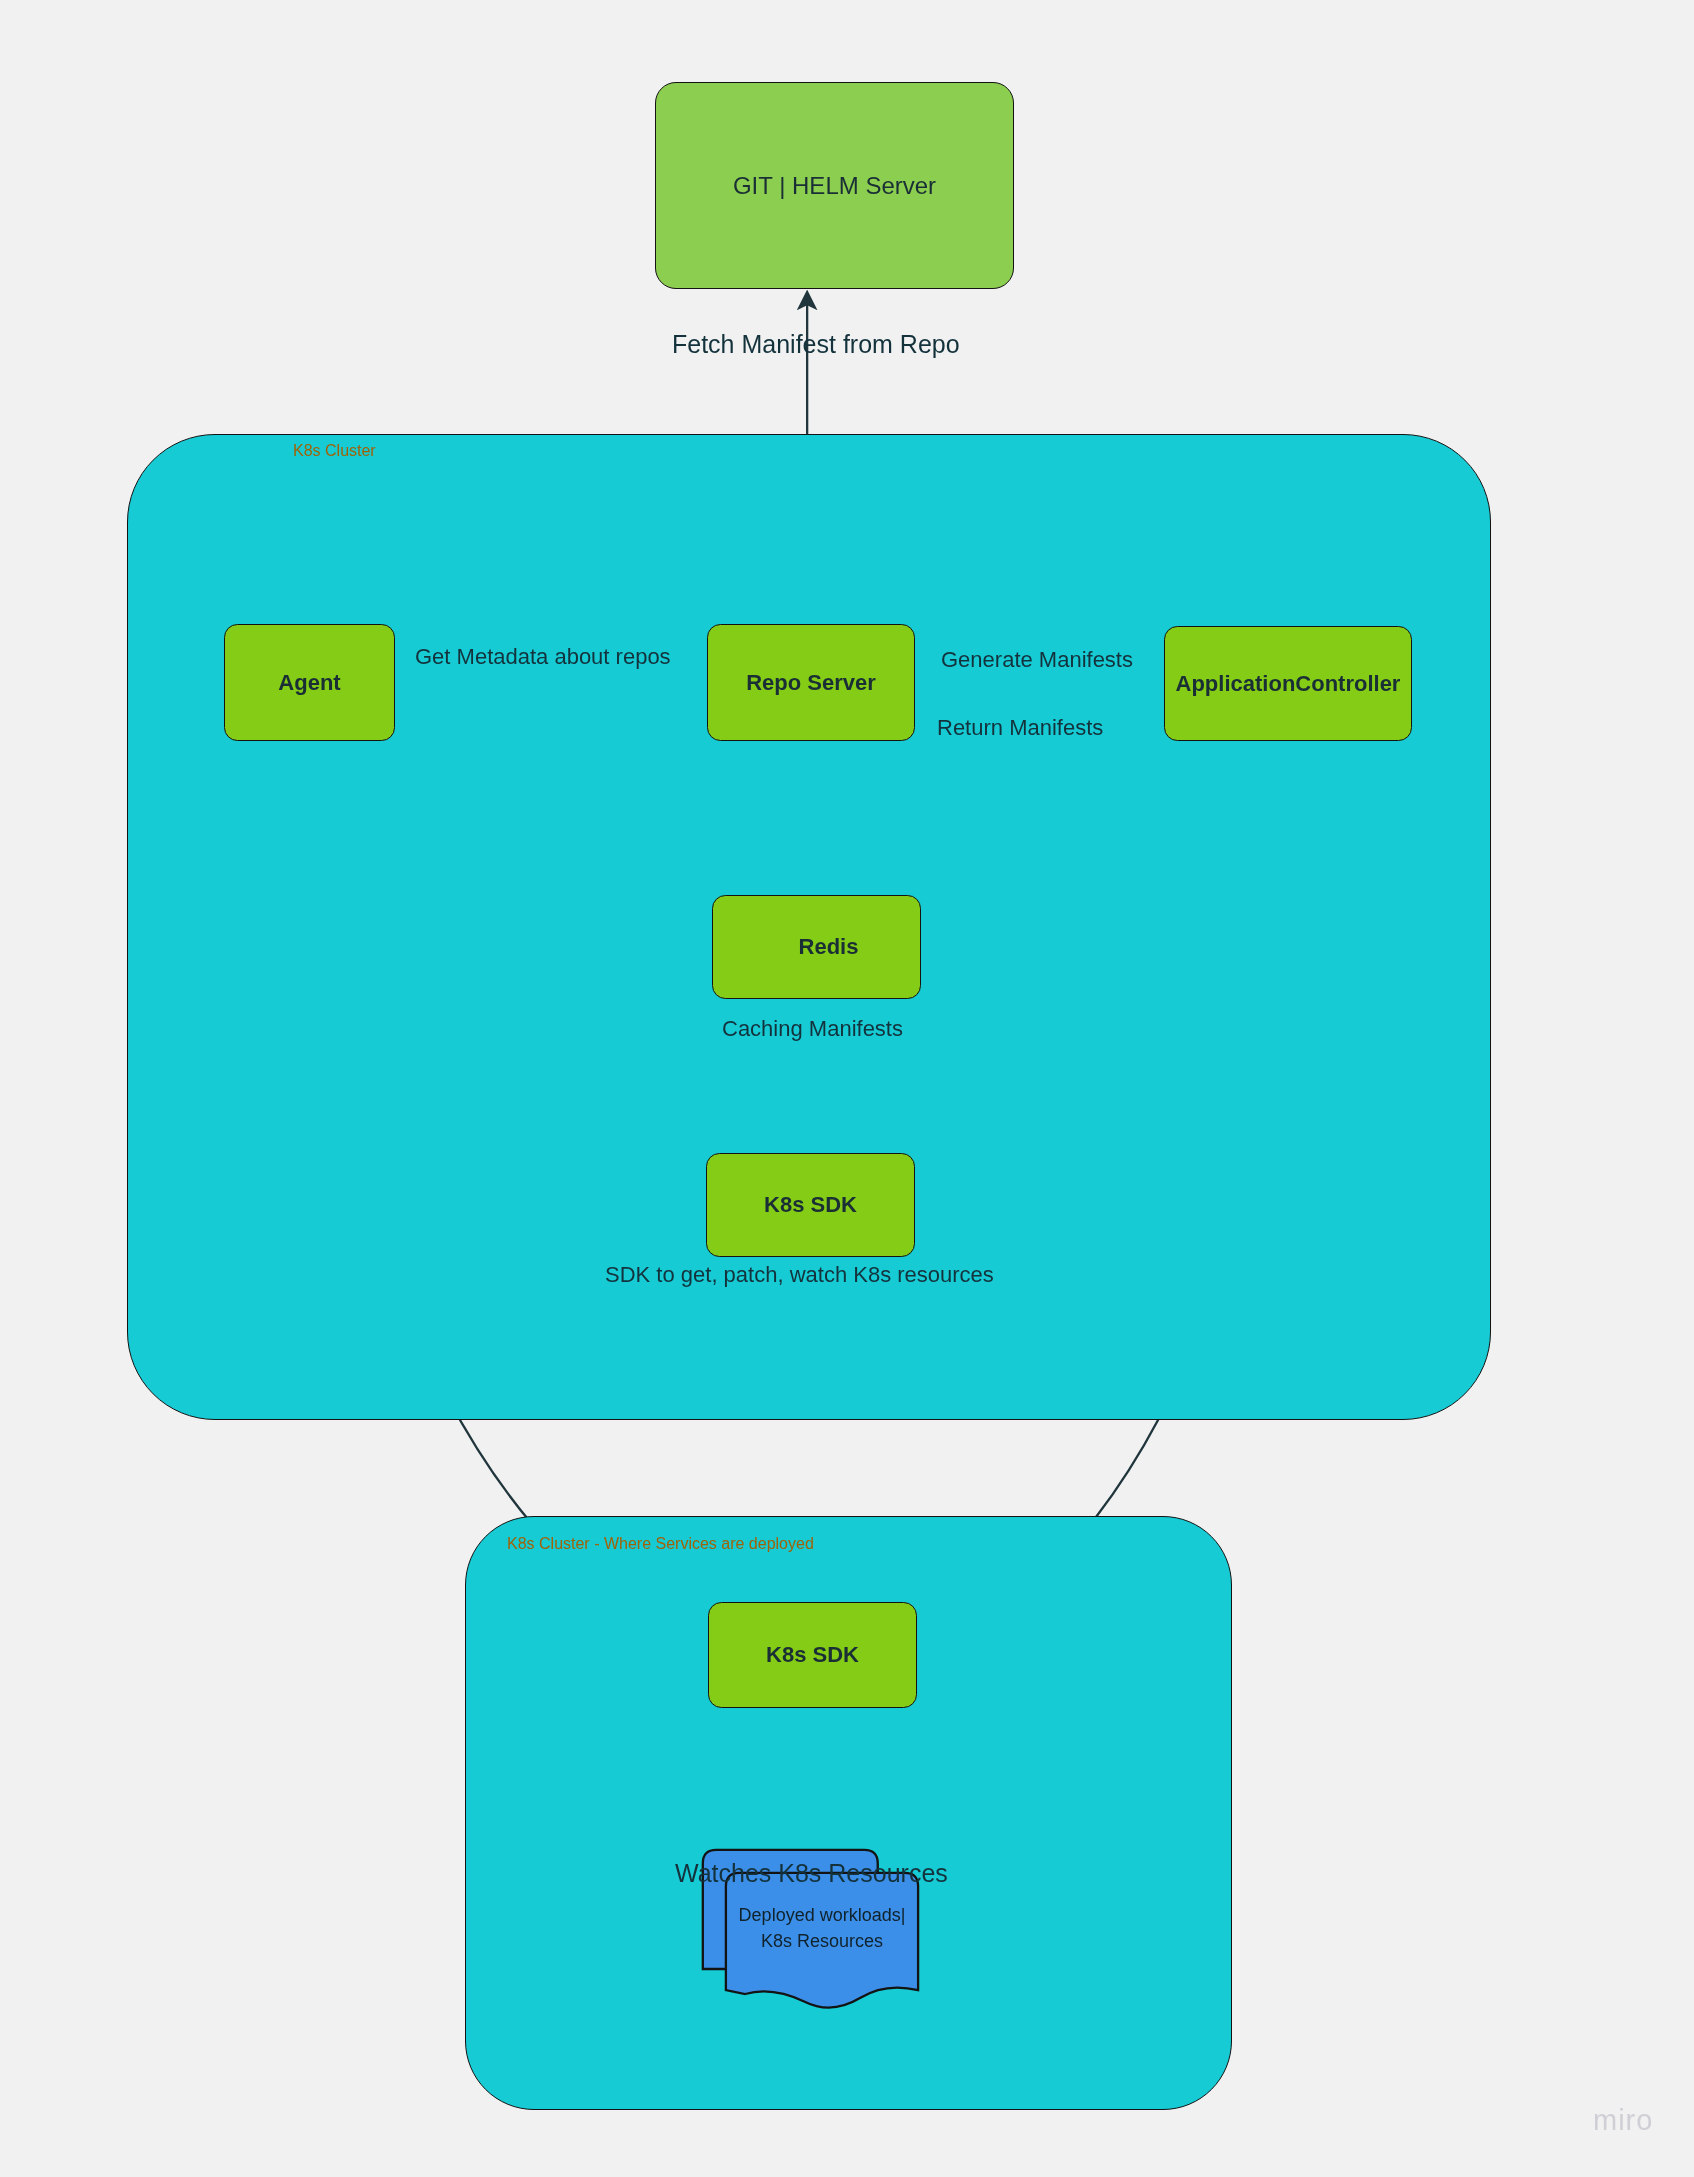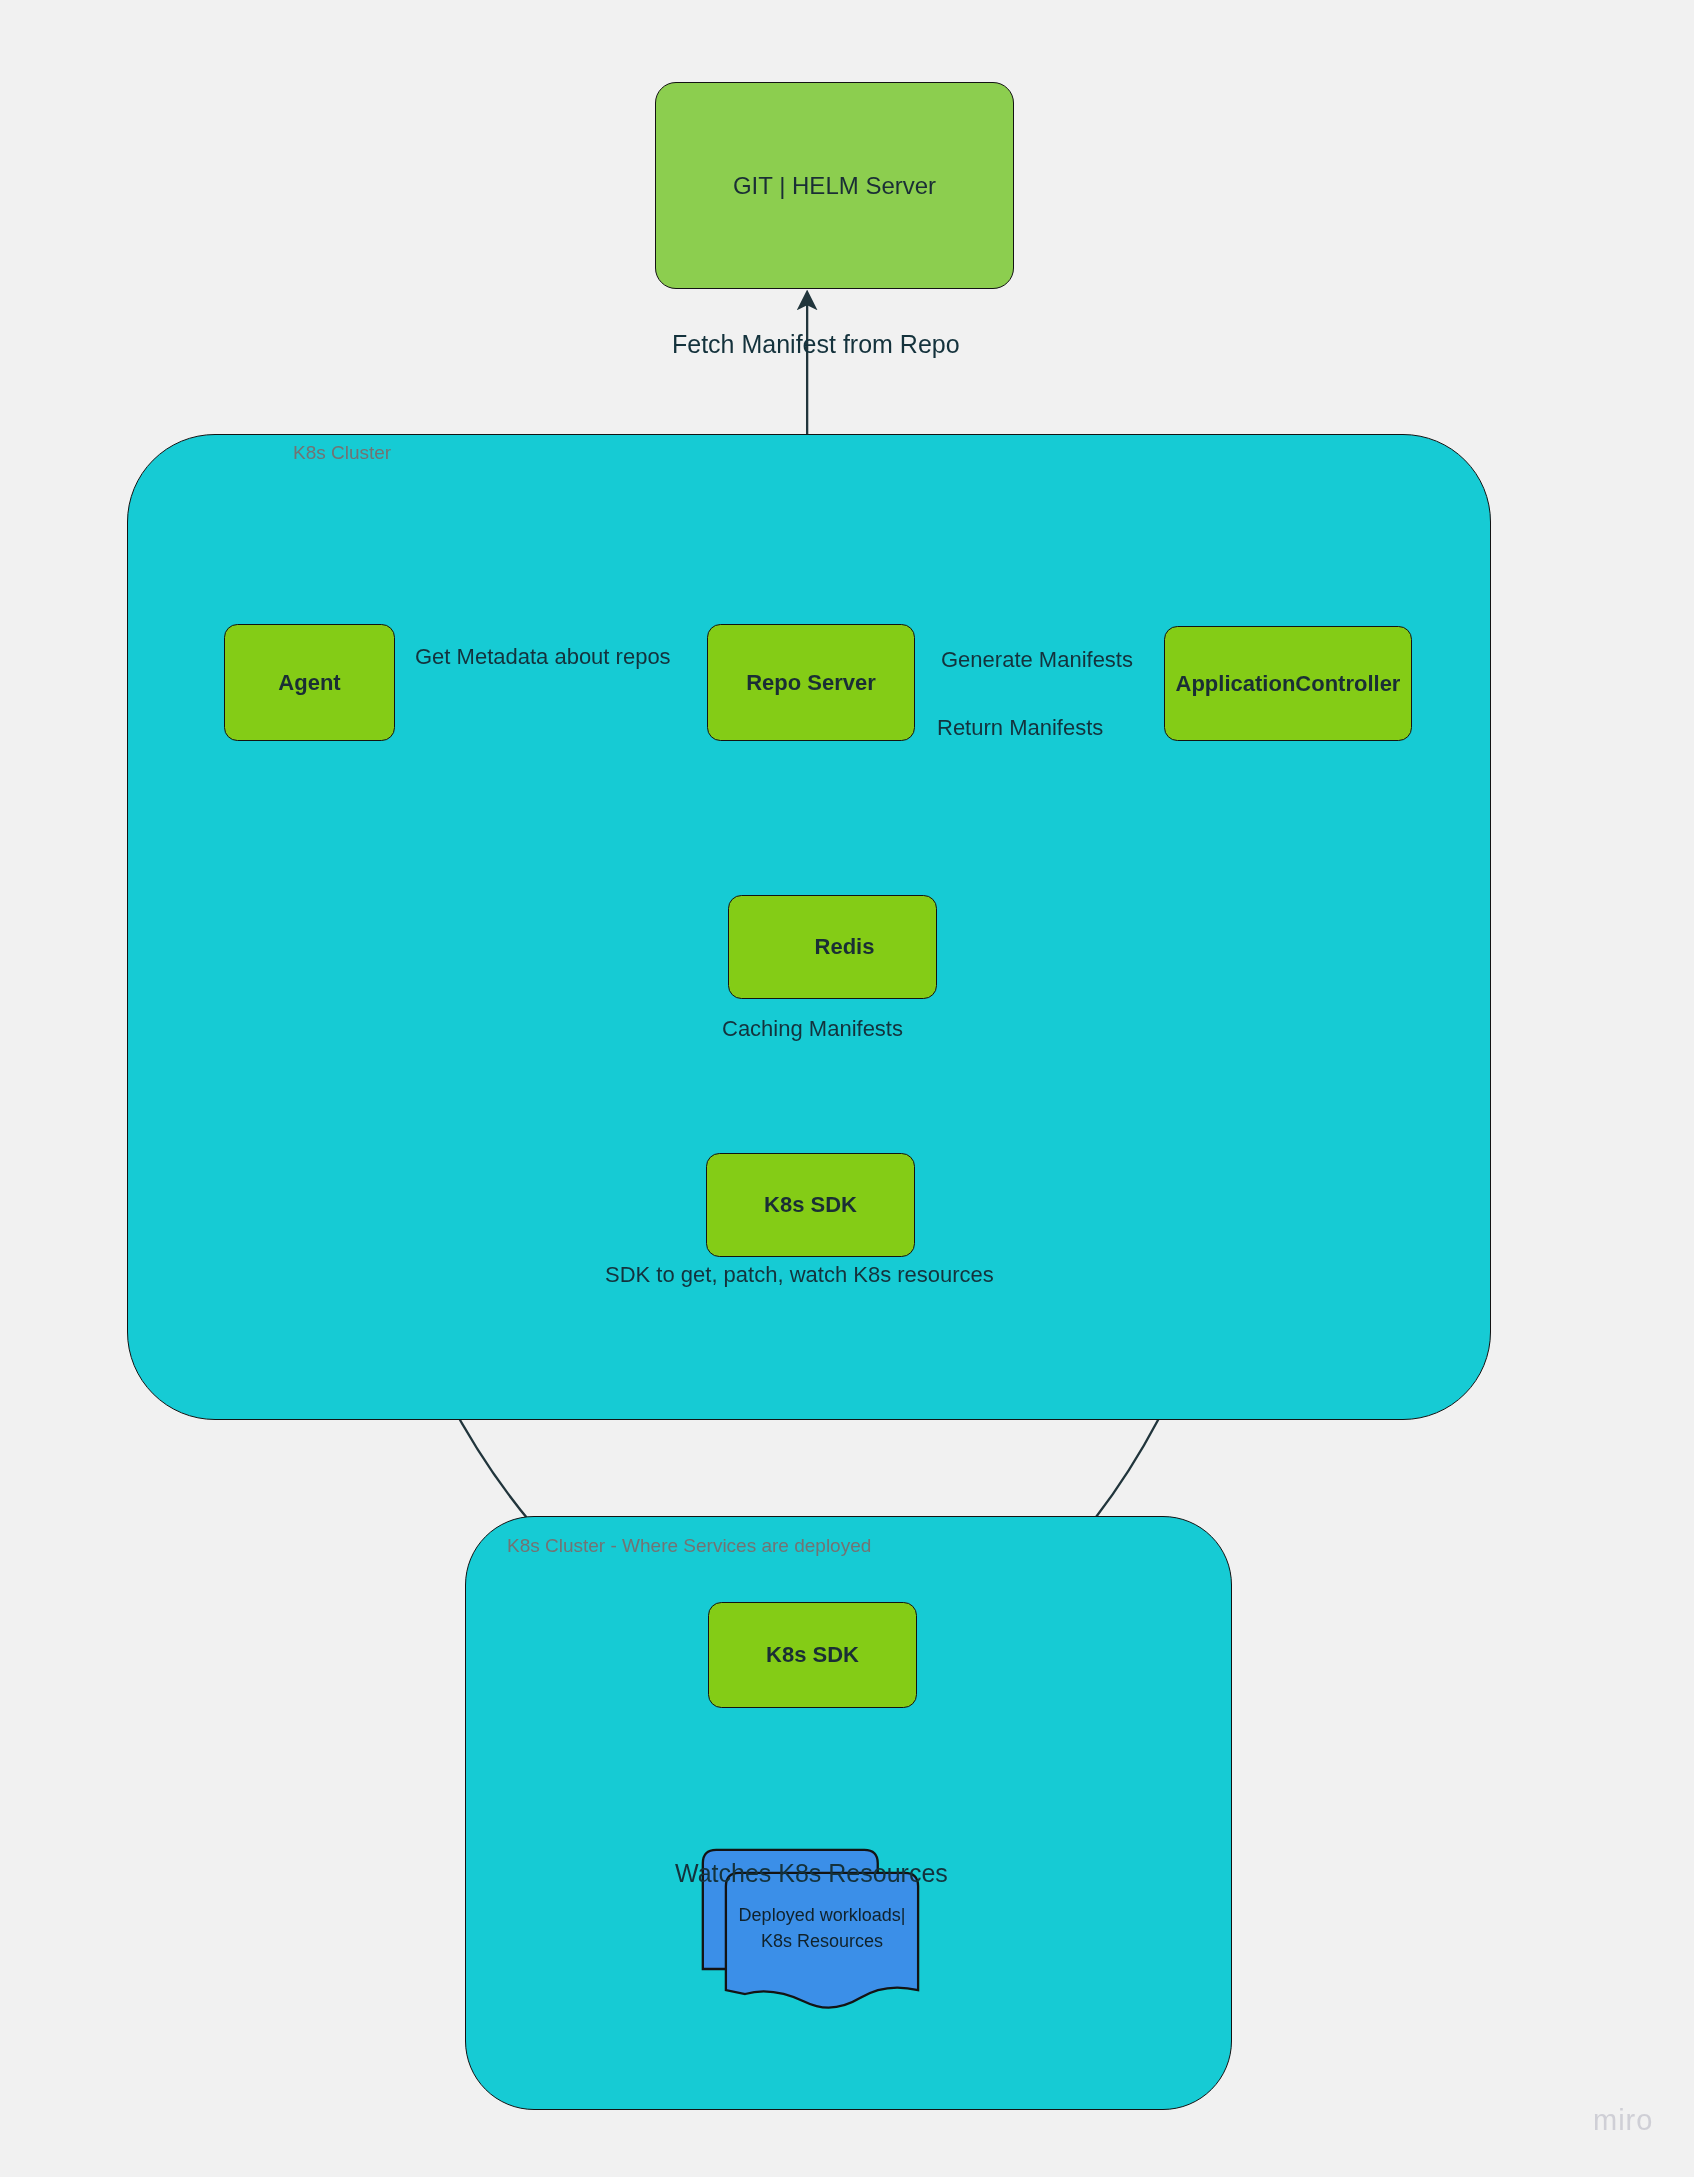--- a/index.html
+++ b/index.html
@@ -52,22 +52,22 @@
   }
   .cluster {
     position: absolute;
     box-sizing: border-box;
     background: #16CBD4;
     border: 1.9px solid #131313;
     border-radius: 88px;
   }
   .cluster-title {
     position: absolute;
-    font-size: 19px;
-    color: #737373;
+    font-size: 16px;
+    color: #a16207;
     white-space: nowrap;
   }
   .edge-label {
     position: absolute;
     font-size: 22px;
     color: #14323c;
     white-space: nowrap;
     text-align: center;
   }
   .edge-label.big {
@@ -142,21 +142,21 @@
   </div>
 
   <div class="node node-yellow" style="left:1164px; top:626px; width:248px; height:115px;">
     <span>ApplicationController</span>
   </div>
 
   <div class="node node-yellow" style="left:707px; top:624px; width:208px; height:117px;">
     <span>Repo Server</span>
   </div>
 
-  <div class="node node-yellow" style="left:728px; top:895px; width:209px; height:104px;padding-left:24px;">
+  <div class="node node-yellow" style="left:712px; top:895px; width:209px; height:104px;padding-left:24px;">
     <span>Redis</span>
   </div>
 
   <div class="node node-yellow" style="left:706px; top:1153px; width:209px; height:104px;">
     <span>K8s SDK</span>
   </div>
 
   <div class="node node-yellow" style="left:708px; top:1602px; width:209px; height:106px;">
     <span>K8s SDK</span>
   </div>

